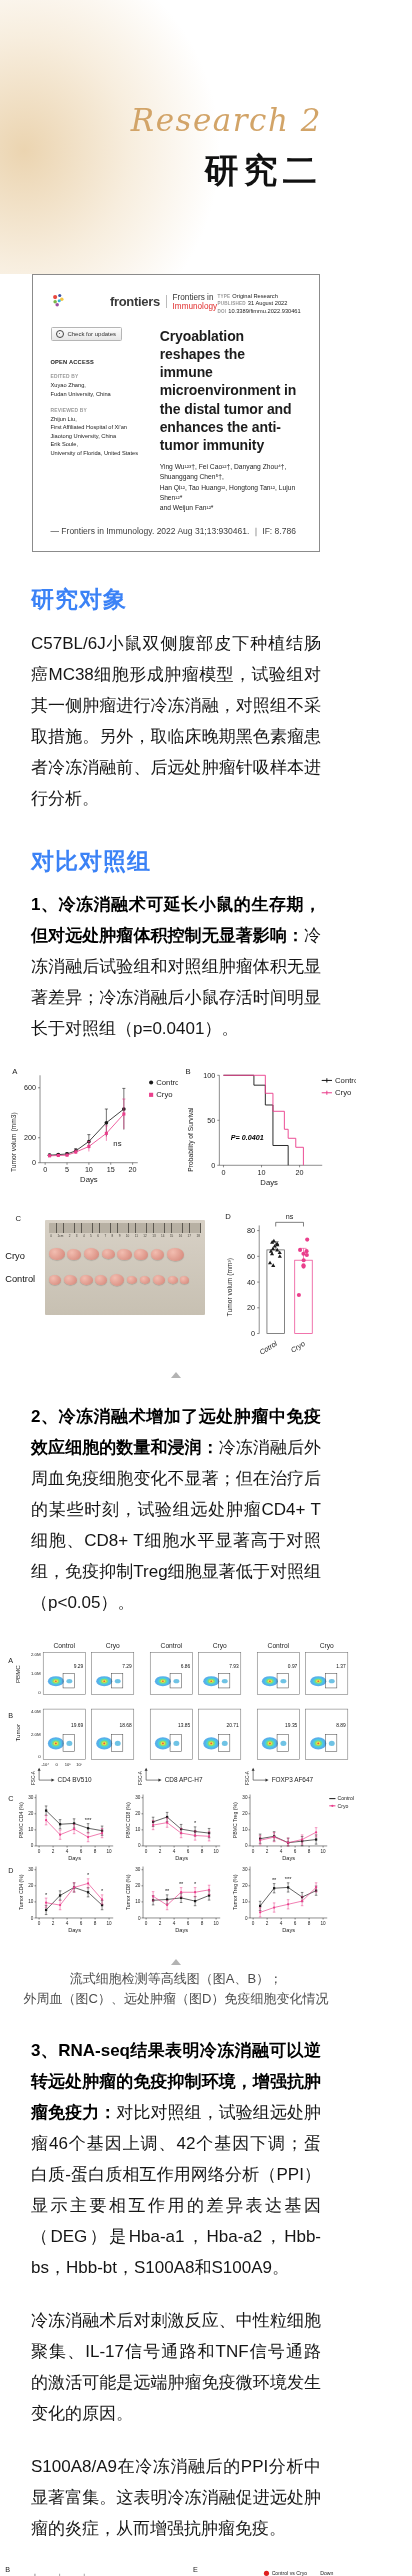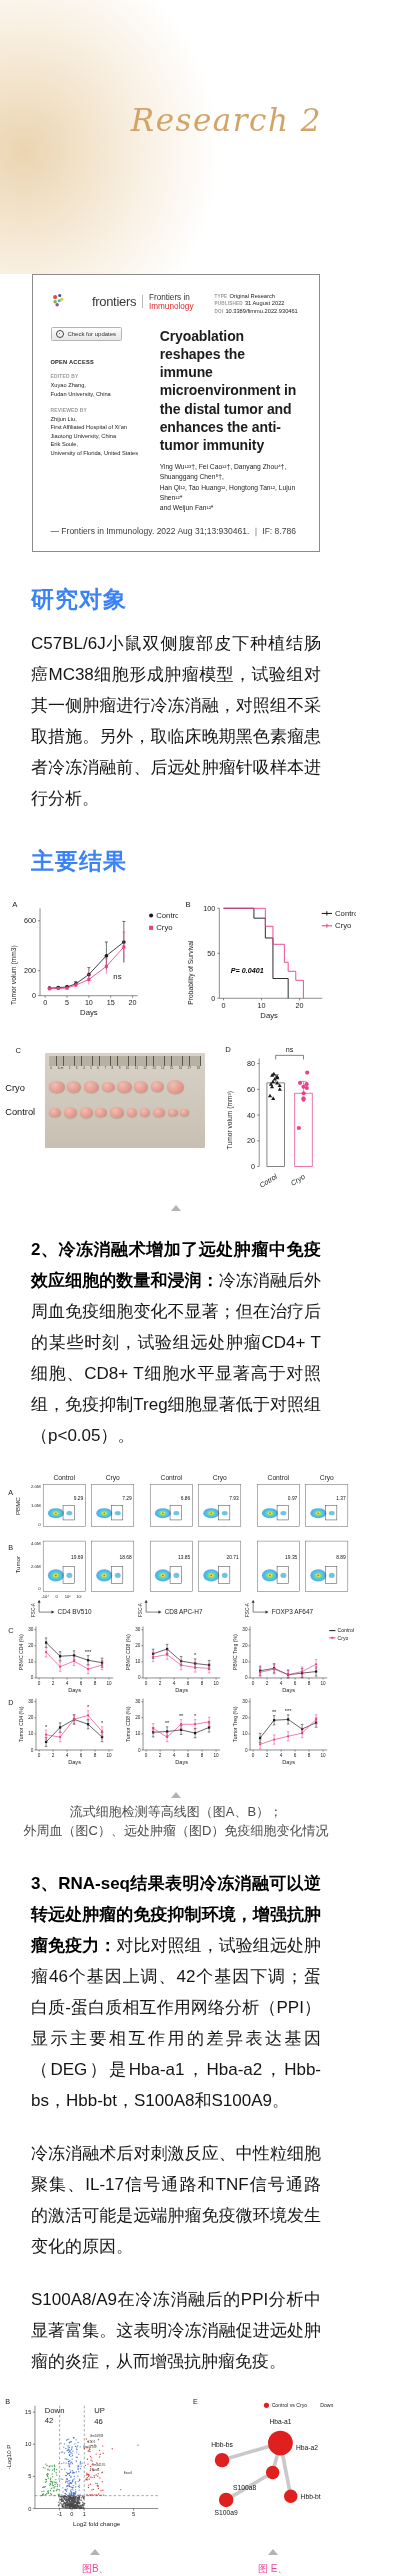--- a/index.html
+++ b/index.html
@@ -10,21 +10,21 @@
   .hero-blob{position:absolute;left:-108px;top:-20.6px;width:330px;height:381px;
     background:radial-gradient(ellipse at 40% 45%, rgba(223,186,128,.62) 0%, rgba(233,205,160,.35) 38%, rgba(255,255,255,0) 70%);}
   .hero-script{position:absolute;right:30px;top:102px;font-family:"DejaVu Serif","Liberation Serif",serif;
     font-style:italic;font-size:31px;color:#d2a468;letter-spacing:1.5px;}
   .hero-cn{position:absolute;right:30px;top:148px;font-family:"DejaVu Serif","Liberation Serif",serif;
     font-weight:700;font-size:34px;color:#111;letter-spacing:5.2px;}
   
   .paper-card{margin:0 32px;border:0.5px solid #8b8b8b;background:#fff;padding:17.5px 17.5px 12.4px;box-sizing:border-box;}
   .pc-top{display:flex;justify-content:space-between;align-items:flex-start;}
   .pc-logo-row{display:flex;align-items:center;}
-  .logo-text{font-size:13px;font-weight:400;color:#3a3a3a;margin-left:3px;letter-spacing:-0.3px;padding-left:25px;}
+  .logo-text{font-size:13px;font-weight:700;color:#3a3a3a;margin-left:21px;letter-spacing:-0.3px;padding-left:25px;}
   .logo-div{width:0.5px;height:13.4px;background:#bbb;margin:0 6.2px;}
   .journal{font-size:8.2px;color:#333;}
   .journal .red{color:#e02b2b;}
   .pc-meta{font-size:5.2px;line-height:7.7px;text-align:left;min-width:87px;}
   .m-l{color:#9a9a9a;font-weight:700;font-size:4.6px;letter-spacing:0.2px;margin-right:2.1px;}
   .m-v{color:#222;font-size:5.7px;}
   .pc-body{display:flex;margin-top:11.3px;}
   .pc-left{width:101px;flex:none;}
   .chk{display:inline-flex;align-items:center;border:0.5px solid #b5b5b5;border-radius:1.5px;
     background:linear-gradient(#fdfdfd,#e7e7e7);padding:2.1px 4.6px;font-size:6px;color:#333;cursor:pointer;}
@@ -71,20 +71,21 @@
   .fig3col .cap{font-size:10px;color:#ec4899;line-height:19.6px;}
 </style>
 </head>
 <body>
 
 <div class="page">
 
   <header class="hero">
     <div class="hero-blob"></div>
     <div class="hero-script">Research 2</div>
+    <div class="hero-cn">研究二</div>
   </header>
 
   <section class="paper-card">
     <div class="pc-top">
       <div class="pc-logo-row">
         <span>
           <svg width="13.4" height="14.4" viewBox="0 0 26 28">
               <circle cx="8" cy="8" r="4" fill="#e8483f"></circle>
               <circle cx="17" cy="5" r="3" fill="#3b54a5"></circle>
               <circle cx="21" cy="12" r="3.4" fill="#f5c643"></circle>
@@ -126,21 +127,22 @@
 Han Qi¹², Tao Huang¹², Hongtong Tan¹², Lujun Shen¹²*
 and Weijun Fan¹²*</div>
       </div>
     </div>
     <div class="pc-cite">— Frontiers in Immunology. 2022 Aug 31;13:930461. ｜ IF: 8.786</div>
   </section>
 
   <h2 class="gold-h">研究对象</h2>
   <p class="body-text">C57BL/6J小鼠双侧腹部皮下种植结肠癌MC38细胞形成肿瘤模型，试验组对其一侧肿瘤进行冷冻消融，对照组不采取措施。另外，取临床晚期黑色素瘤患者冷冻消融前、后远处肿瘤针吸样本进行分析。</p>
 
-  <h2 class="gold-h">主要结果</h2>
+  <h2 class="gold-h">对比对照组</h2>
+  <p class="body-text mt24"><b>1、冷冻消融术可延长小鼠的生存期，但对远处肿瘤体积控制无显著影响：</b><span>冷冻消融后试验组和对照组肿瘤体积无显著差异；冷冻消融后小鼠存活时间明显长于对照组（p=0.0401）。</span></p>
 
   <figure class="fig1" style="margin-top:20.6px">
     <svg id="f1a" width="170" height="144" viewBox="0 0 330 280">
         <text x="8" y="18" font-size="15" fill="#222" text-anchor="start">A</text>
         <line x1="62" y1="20" x2="62" y2="190" stroke="#222" stroke-width="1"></line>
         <line x1="62" y1="190" x2="252" y2="190" stroke="#222" stroke-width="1"></line>
         <line x1="58" y1="190" x2="62" y2="190" stroke="#222" stroke-width="1"></line>
         <text x="54" y="195" font-size="14" fill="#222" text-anchor="end">0</text>
         <line x1="58" y1="141.42857142857144" x2="62" y2="141.42857142857144" stroke="#222" stroke-width="1"></line>
         <text x="54" y="146.42857142857144" font-size="14" fill="#222" text-anchor="end">200</text>

